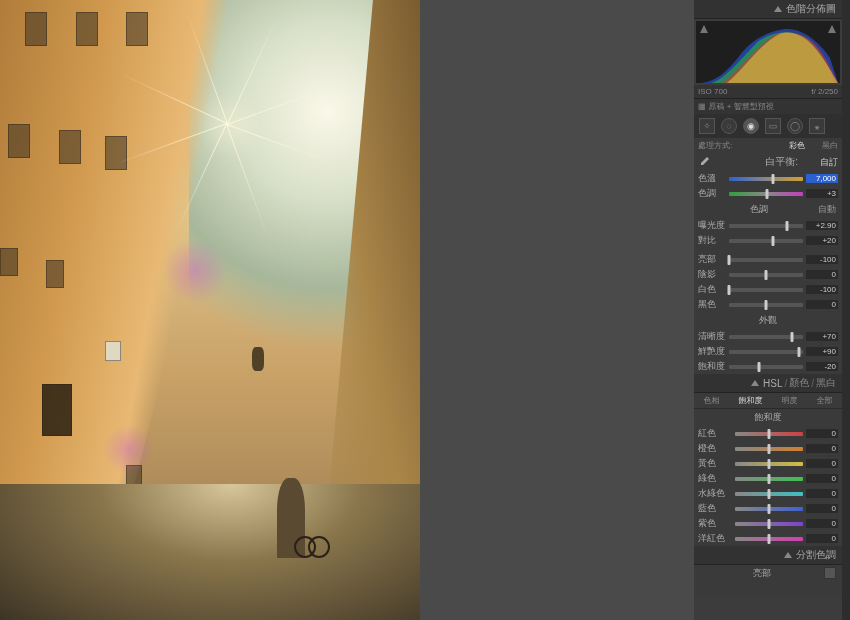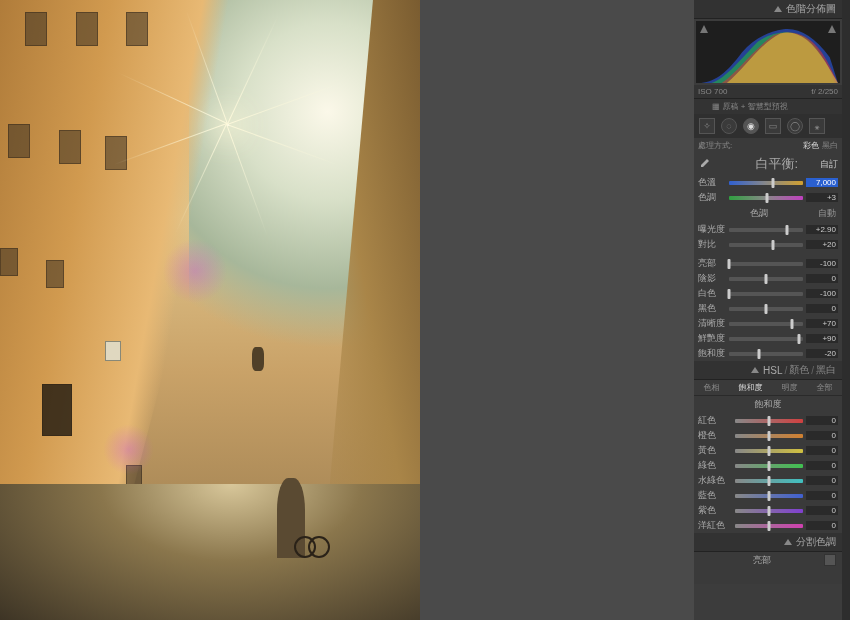--- a/index.html
+++ b/index.html
@@ -21,21 +21,21 @@
   .sign{position:absolute;top:55%;left:25%;width:14px;height:18px;background:#e0d8c0;border:1px solid #887}
   .mid{flex:1;background:#4a4a4a}
   .panel{width:148px;height:620px;background:#3c3c3c;display:flex;flex-direction:column;overflow:hidden}
   .scrollbar{width:8px;background:#2d2d2d}
   .ph{background:#323232;color:#aaa;font-size:10px;padding:2px 6px;display:flex;justify-content:flex-end;align-items:center;border-bottom:1px solid #222;height:14px}
   .ph .tri{width:0;height:0;border-left:4px solid transparent;border-right:4px solid transparent;border-bottom:6px solid #888;margin-right:4px;cursor:pointer}
   .ph.collapsed .tri{border-bottom:none;border-top:6px solid #888}
   .histo{height:62px;position:relative;background:#1e1e1e;margin:2px}
   .histo svg{width:100%;height:100%}
   .meta{font-size:8px;color:#888;padding:2px 4px;display:flex;justify-content:space-between;background:#333}
-  .profile{font-size:8px;color:#888;padding:2px 18px;background:#333;border-top:1px solid #222}
+  .profile{font-size:8px;color:#888;padding:2px 4px;background:#333;border-top:1px solid #222}
   .toolstrip{display:flex;gap:6px;padding:4px 5px;background:#2f2f2f;align-items:center}
   .tbtn{width:14px;height:14px;border:1px solid #555;background:#3a3a3a;cursor:pointer;display:flex;align-items:center;justify-content:center;color:#888;font-size:9px}
   .tbtn.circle{border-radius:50%}
   .tbtn.active{background:#555;color:#ddd;border-radius:50%}
   .sect{background:#3a3a3a}
   .row{display:flex;align-items:center;padding:1px 4px;gap:3px;height:13px}
   .lbl{width:28px;text-align:left;font-size:9px;color:#aaa;flex-shrink:0}
   .lbl.wide{width:34px}
   .slider{flex:1;height:4px;background:#555;position:relative;border-radius:1px;cursor:pointer}
   .slider.grad-temp{background:linear-gradient(90deg,#3060d0,#888,#d0a030)}
@@ -46,29 +46,29 @@
   .slider.grad-g{background:linear-gradient(90deg,#888,#40c050)}
   .slider.grad-aq{background:linear-gradient(90deg,#888,#40c0c0)}
   .slider.grad-b{background:linear-gradient(90deg,#888,#4060d0)}
   .slider.grad-p{background:linear-gradient(90deg,#888,#8040d0)}
   .slider.grad-m{background:linear-gradient(90deg,#888,#d040b0)}
   .knob{position:absolute;top:-3px;width:3px;height:10px;background:#ccc;border-radius:1px;transform:translateX(-50%)}
   .val{width:28px;font-size:8px;color:#ccc;text-align:right;background:#2a2a2a;padding:0 2px;flex-shrink:0}
   .val.hl{background:#2a60d0;color:#fff}
   .subh{font-size:9px;color:#aaa;text-align:center;padding:2px 0;display:flex;justify-content:space-between;padding:2px 6px}
   .subh .auto{color:#999;cursor:pointer}
-  .tabs{display:flex;font-size:8px;color:#888;justify-content:flex-end;gap:3px;padding:2px 4px;align-items:center}
+  .tabs{display:flex;font-size:8px;color:#888;justify-content:flex-end;gap:17px;padding:2px 4px;align-items:center}
   .tabs span{cursor:pointer}
   .tabs .active{color:#ddd}
   .hsl-tabs{display:flex;font-size:8px;justify-content:space-around;padding:2px 0;border-bottom:1px solid #2a2a2a}
   .hsl-tabs span{color:#888;cursor:pointer}
   .hsl-tabs .active{color:#ddd}
   .wbrow{display:flex;align-items:center;padding:2px 4px;gap:4px}
   .eyedrop{width:12px;height:12px;cursor:pointer;flex-shrink:0}
-  .wblbl{flex:1;font-size:13px;color:#aaa;text-align:right}
+  .wblbl{flex:1;font-size:10px;color:#aaa;text-align:right}
   .wbval{font-size:9px;color:#ccc;text-align:right;width:36px}
   .sep{height:4px}
 </style>
 </head>
 <body>
 
 <div class="app">
   <div class="canvas">
     <div class="sky"></div>
     <div class="bldg-r"></div>
@@ -211,20 +211,23 @@
           </div>
         <span class="val">-100</span>
       </div>
       <div class="row">
         <span class="lbl">黑色</span>
         <div class="slider">
             <div class="knob" style="left:50%"></div>
           </div>
         <span class="val">0</span>
       </div>
+      <div class="subh">
+          <span style="margin:0 auto">外觀</span>
+        </div>
       <div class="row">
         <span class="lbl">清晰度</span>
         <div class="slider">
             <div class="knob" style="left:85%"></div>
           </div>
         <span class="val">+70</span>
       </div>
       <div class="row">
         <span class="lbl">鮮艷度</span>
         <div class="slider">

